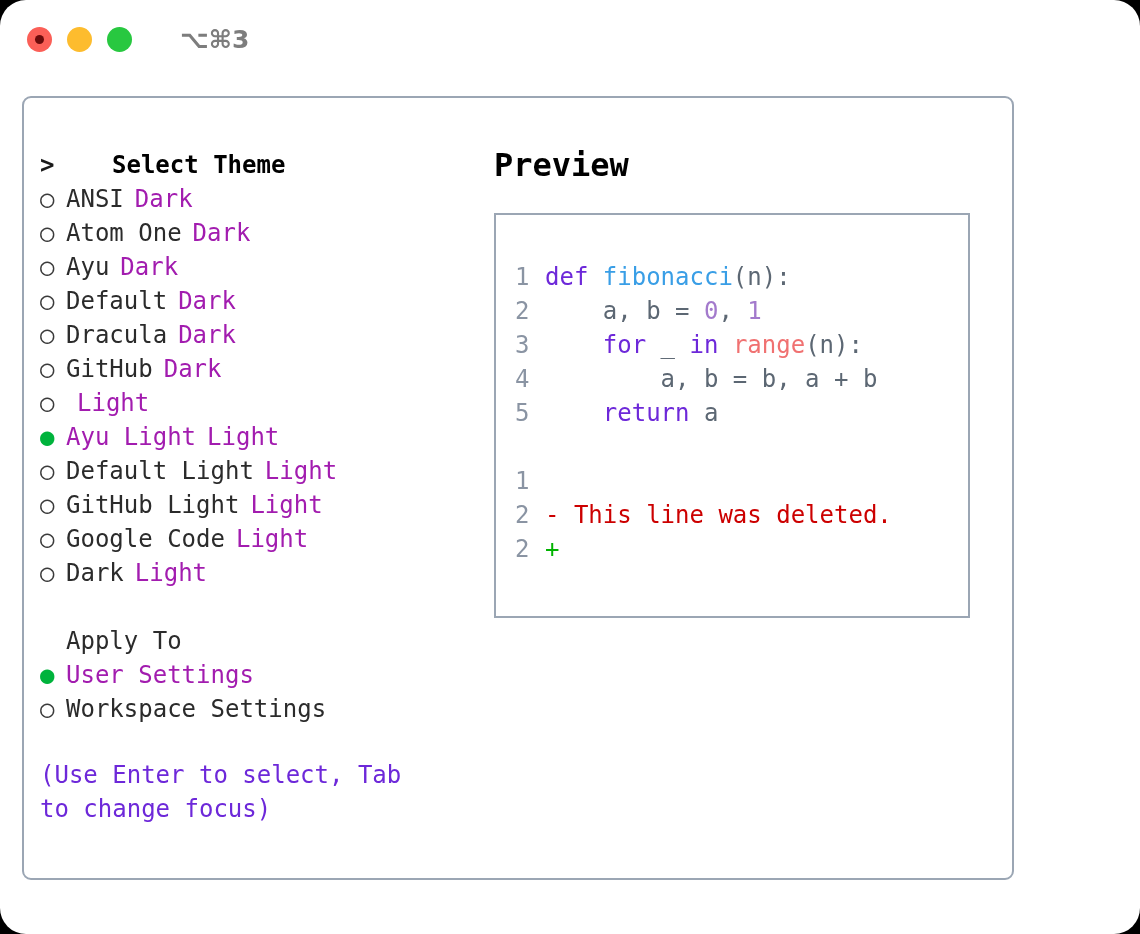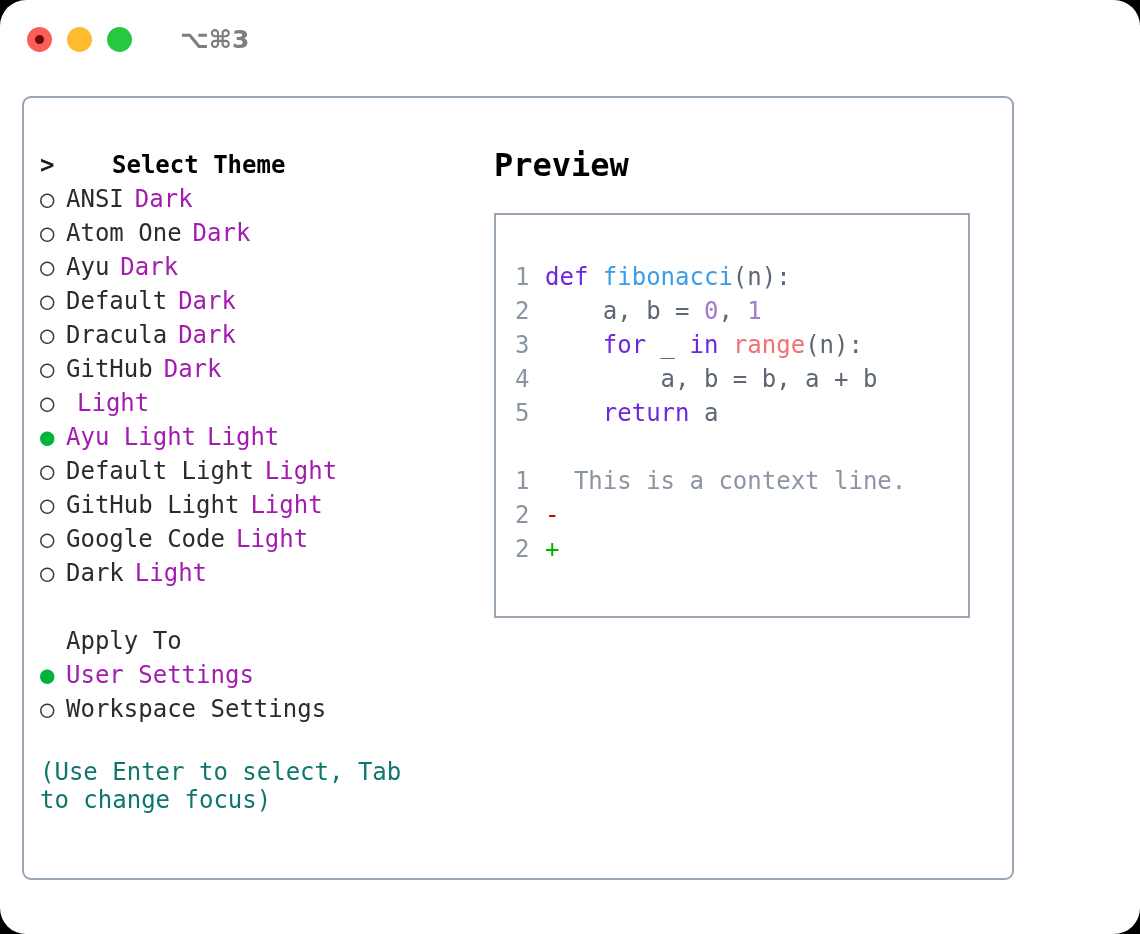--- a/index.html
+++ b/index.html
@@ -129,23 +129,23 @@
     color: #a21caf;
     margin-left: 11px;
     text-align: center;
   }
 
   .spacer-sm { height: 34px; }
   .spacer-xs { height: 22px; }
 
   .hint {
     margin-top: 10px;
-    color: #0f766e;
+    color: #6d28d9;
     font-size: 24px;
-    line-height: 28px;
+    line-height: 34px;
     width: 400px;
   }
 
   
   .right-col {
     flex: 1;
     padding: 50px 0 0 0;
     box-sizing: border-box;
   }
   .preview-title {
@@ -307,22 +307,22 @@
         <div class="preview-box">
           <div id="code-block">
               <div class="code-line"><span class="gutter">1</span><span class="code-body"><span class="tok-kw">def </span><span class="tok-fn">fibonacci</span><span class="tok-pl">(n):</span></span></div>
               <div class="code-line"><span class="gutter">2</span><span class="code-body"><span class="tok-pl">    a, b = </span><span class="tok-num">0</span><span class="tok-pl">, </span><span class="tok-num">1</span></span></div>
               <div class="code-line"><span class="gutter">3</span><span class="code-body"><span class="tok-pl">    </span><span class="tok-kw">for</span><span class="tok-pl"> _ </span><span class="tok-kw">in</span><span class="tok-pl"> </span><span class="tok-bi">range</span><span class="tok-pl">(n):</span></span></div>
               <div class="code-line"><span class="gutter">4</span><span class="code-body"><span class="tok-pl">        a, b = b, a + b</span></span></div>
               <div class="code-line"><span class="gutter">5</span><span class="code-body"><span class="tok-pl">    </span><span class="tok-kw">return</span><span class="tok-pl"> a</span></span></div>
             </div>
           <div class="blank-line"></div>
           <div id="diff-block">
-              <div class="code-line"><span class="gutter">1</span><span class="code-body diff-ctx"> </span><span class="code-body"> </span><span class="code-body diff-ctx">This is a context line.</span></div>
-              <div class="code-line"><span class="gutter">2</span><span class="code-body diff-del">-</span><span class="code-body"> </span></div>
+              <div class="code-line"><span class="gutter">1</span><span class="code-body diff-ctx"> </span><span class="code-body"> </span></div>
+              <div class="code-line"><span class="gutter">2</span><span class="code-body diff-del">-</span><span class="code-body"> </span><span class="code-body diff-del">This line was deleted.</span></div>
               <div class="code-line"><span class="gutter">2</span><span class="code-body diff-add">+</span><span class="code-body"> </span></div>
             </div>
         </div>
       </div>
 
     </div>
   </div>
 </div>
 
 </body></html>

